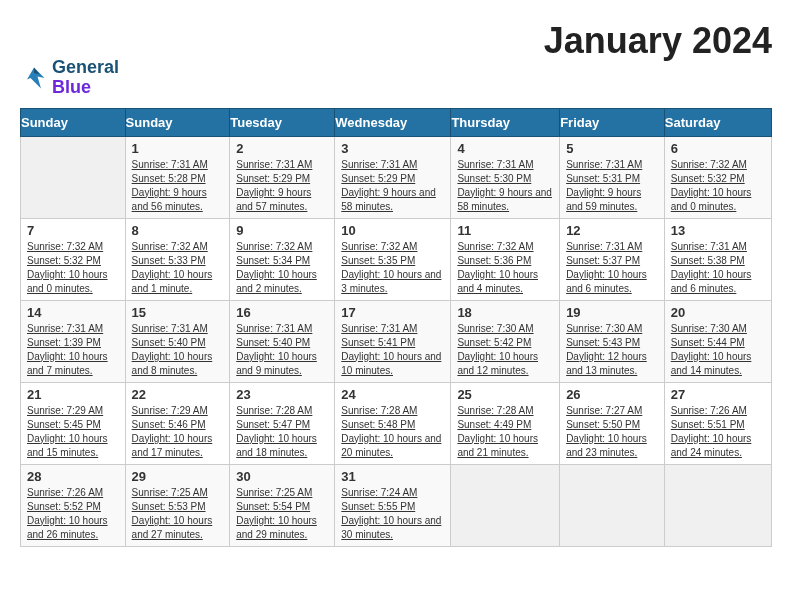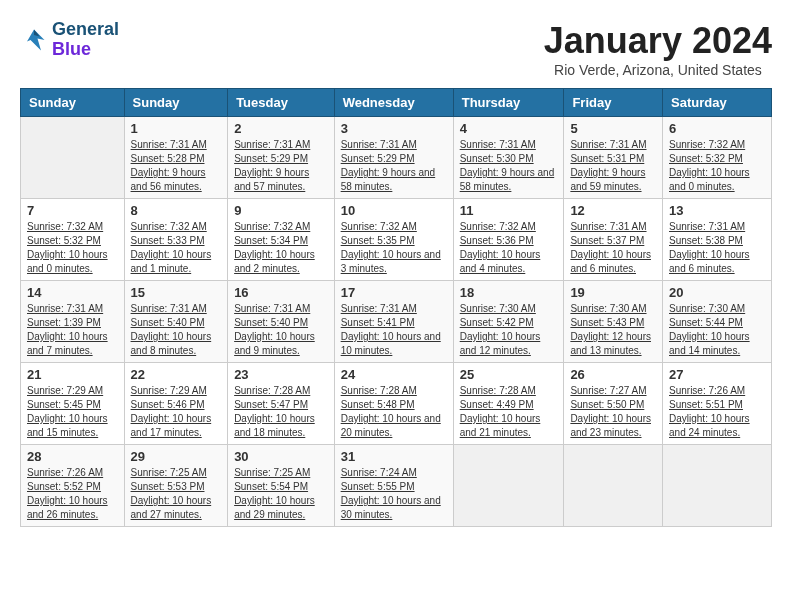--- a/index.html
+++ b/index.html
@@ -13,20 +13,21 @@
     .header {
       display: flex;
       justify-content: space-between;
       align-items: flex-start;
       margin-bottom: 10px;
     }
     .logo {
       display: flex;
       align-items: center;
       gap: 4px;
+      margin-top: 38px;
     }
     .logo-text {
       font-size: 18px;
       font-weight: bold;
       color: #1a5276;
       line-height: 1.1;
     }
     .logo-text span {
       color: #6d28d9;
     }
@@ -48,21 +49,21 @@
     }
     table {
       width: 100%;
       border-collapse: collapse;
       font-size: 11px;
     }
     thead tr th {
       background: #2471a3;
       color: #fff;
       text-align: left;
-      padding: 6px 8px;
+      padding: 6px 0;
       font-size: 13px;
       font-weight: bold;
       border: 1px solid #1a5276;
     }
     tbody tr td {
       border: 1px solid #ccc;
       vertical-align: top;
       padding: 4px 6px;
       min-height: 80px;
       height: 80px;
@@ -97,21 +98,20 @@
       <polygon points="20,5 35,20 25,18 30,35 15,20 10,22" fill="#2980b9"></polygon>
       <polygon points="20,5 28,15 20,13" fill="#1a5276"></polygon>
     </svg>
     <div class="logo-text">
       <div>General</div>
       <div><span>Blue</span></div>
     </div>
   </div>
   <div class="title-block">
     <div class="cal-title">January 2024</div>
-    <div class="cal-subtitle">Rio Verde, Arizona, United States</div>
   </div>
 </div>
 
 <table>
   <thead>
     <tr>
     <th>Sunday</th>
         <th>Sunday</th>
         <th>Tuesday</th>
         <th>Wednesday</th>

